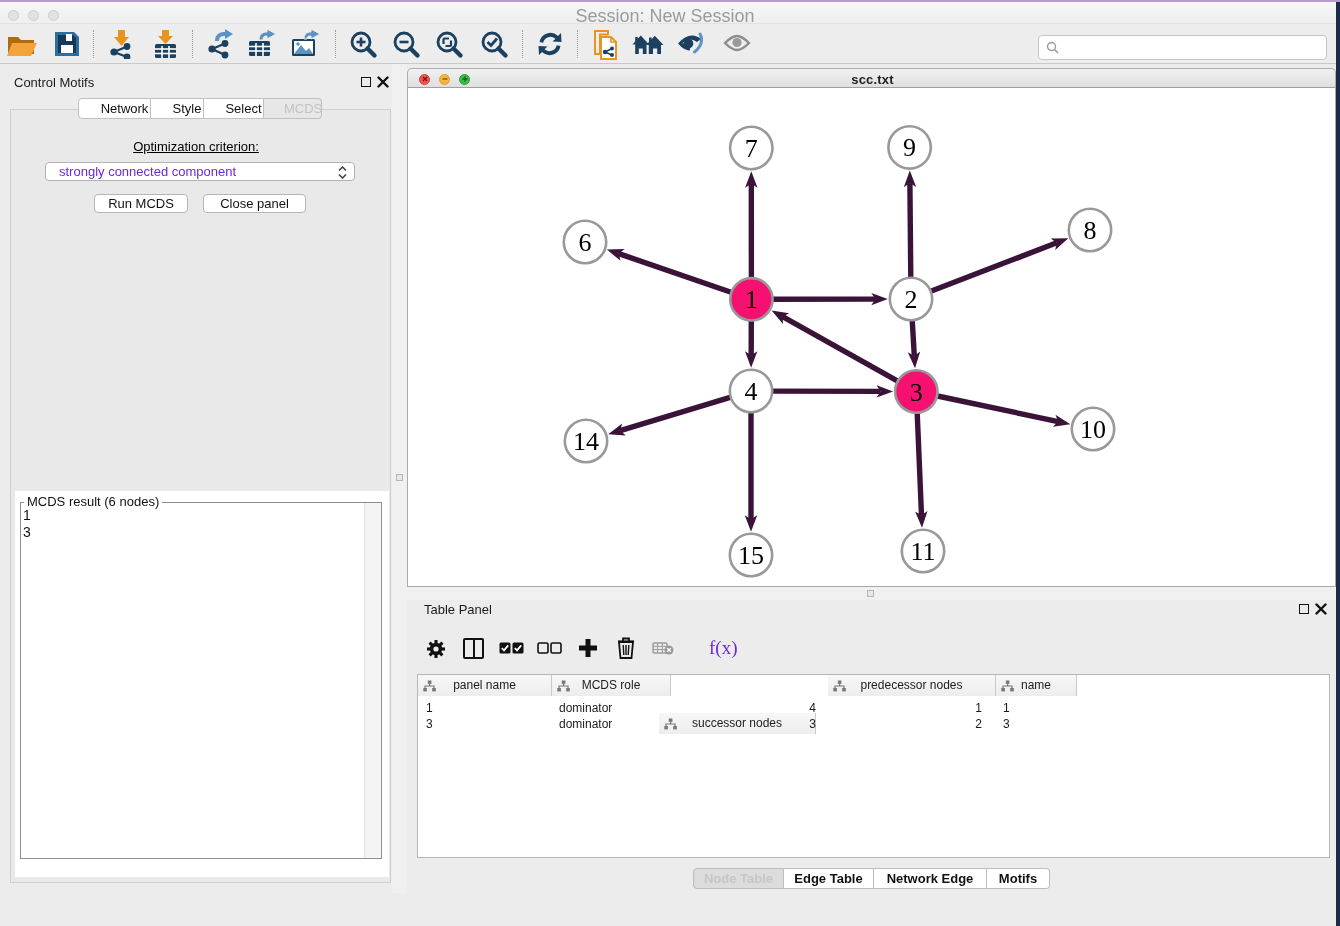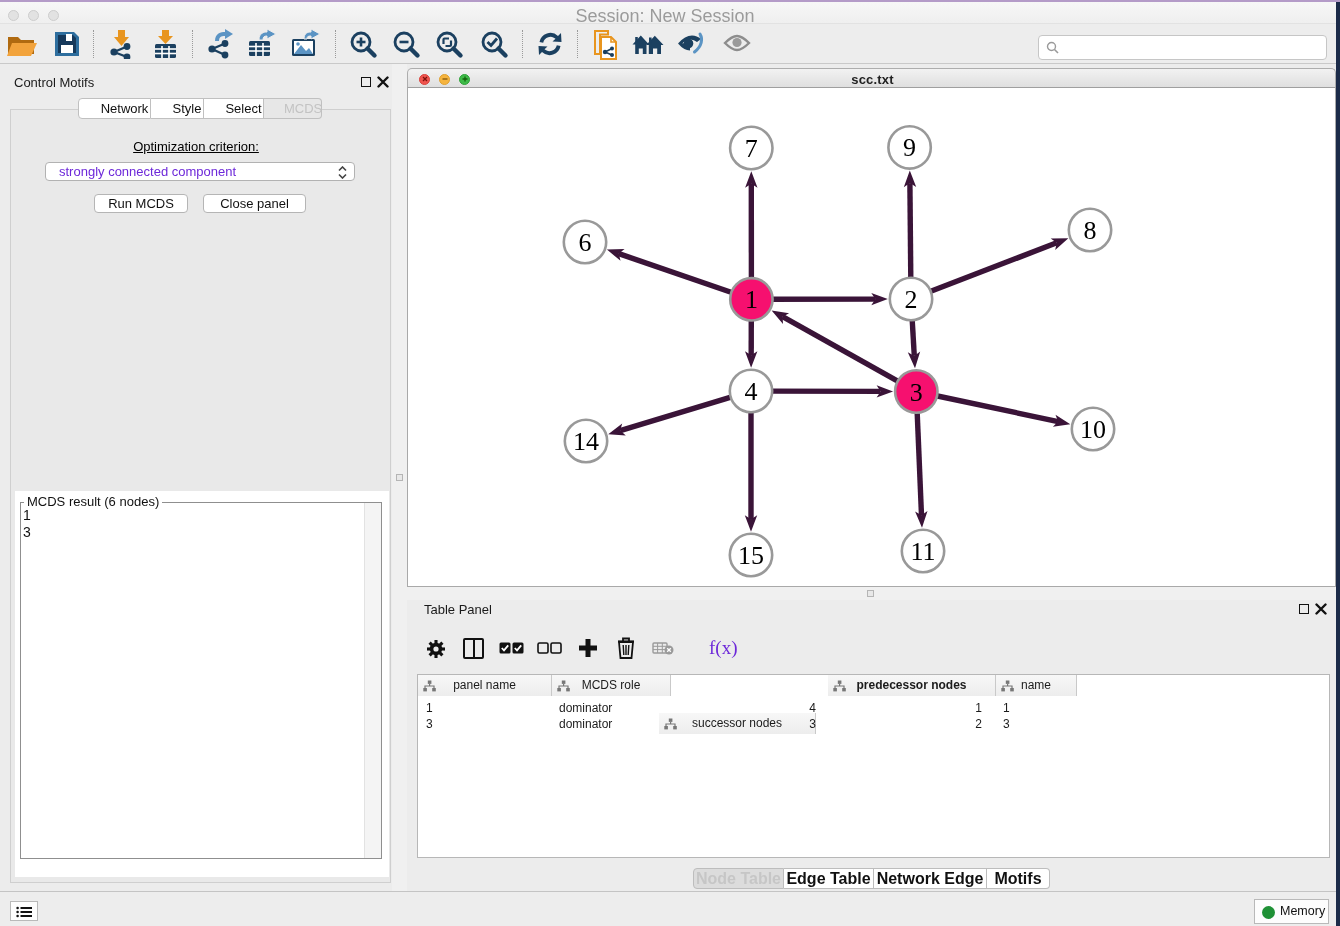--- a/index.html
+++ b/index.html
@@ -10,21 +10,21 @@
 .toolbar{position:absolute;left:0;top:21px;width:1336px;height:41px;background:#ededed;border-bottom:1px solid #c9c9c9;border-top:1px solid #e2e2e2;}
 .sep{position:absolute;top:6px;height:28px;width:0;border-left:1px dotted #9a9a9a;}
 .ticon{position:absolute;top:5px;}
 .cpanel{position:absolute;left:0;top:62px;width:392px;height:829px;background:#ececec;}
 .tabseg{position:absolute;top:34px;height:21px;border:1px solid #c0c0c0;background:#fff;font-size:13px;color:#111;text-align:center;line-height:19px;padding-left:20px;}
 .netwin{position:absolute;left:407px;top:66px;width:929px;height:673px;}
 .nettitle{position:absolute;left:0;top:0;width:929px;height:20px;background:linear-gradient(#f2f2f2,#dfdfdf);border:1px solid #adadad;border-bottom:1px solid #9f9f9f;border-radius:5px 5px 0 0;}
 .light{position:absolute;top:4.5px;width:11px;height:11px;border-radius:50%;}
 .canvas{position:absolute;left:0;top:20px;width:929px;height:499px;background:#fff;border-left:1px solid #a9a9a9;border-right:1px solid #a9a9a9;border-bottom:1px solid #a9a9a9;}
 .tpanel{position:absolute;left:407px;top:598px;width:929px;height:293px;background:#ececec;}
-.btab{position:absolute;top:268px;height:21px;border:1px solid #bdbdbd;background:#fff;font-size:16px;color:#111;text-align:center;line-height:19px;font-weight:bold;}
+.btab{position:absolute;top:268px;height:21px;border:1px solid #bdbdbd;background:#fff;font-size:13px;color:#111;text-align:center;line-height:19px;font-weight:bold;}
 .statusbar{position:absolute;left:0;top:889px;width:1336px;height:35px;background:#ededed;border-top:1px solid #c4c4c4;}
 .hcell{position:absolute;top:75px;height:21px;border-right:1px solid #c9c9c9;background:linear-gradient(#f7f7f7,#ededed);font-size:12px;color:#1b1b1b;}
 .hlab{position:absolute;top:3px;width:100%;text-align:center;}
 .rowtxt{position:absolute;font-size:12px;color:#1b1b1b;}
 </style></head><body>
 <div style="position:absolute;left:0;top:0;width:1340px;height:2px;background:#b49bc8;"></div>
 <div style="position:absolute;left:1336px;top:0;width:4px;height:2px;background:#b49bc8;"></div>
 <div class="win">
 <div class="titlebar">
 <div class="tl" style="left:8px;"></div>
@@ -330,21 +330,21 @@
       </div>
       <div class="hcell" style="left:252px;width:157px;margin-top:38px;">
         <svg style="position:absolute;left:5px;top:4.5px;" width="13" height="12" viewBox="0 0 13 12">
           <rect x="4.8" y="0.5" width="3.6" height="3.4" fill="#777"></rect>
           <path d="M6.6,4 L6.6,6 M2,8 L2,6 L11,6 L11,8" stroke="#777" stroke-width="1.2" fill="none"></path>
           <rect x="0.3" y="8" width="3.6" height="3.4" fill="#777"></rect>
           <rect x="9.2" y="8" width="3.6" height="3.4" fill="#777"></rect>
         </svg>
         <div class="hlab">successor nodes</div>
       </div>
-      <div class="hcell" style="left:421px;width:168px;font-weight:bold;">
+      <div class="hcell" style="left:421px;width:168px;">
         <svg style="position:absolute;left:5px;top:4.5px;" width="13" height="12" viewBox="0 0 13 12">
           <rect x="4.8" y="0.5" width="3.6" height="3.4" fill="#777"></rect>
           <path d="M6.6,4 L6.6,6 M2,8 L2,6 L11,6 L11,8" stroke="#777" stroke-width="1.2" fill="none"></path>
           <rect x="0.3" y="8" width="3.6" height="3.4" fill="#777"></rect>
           <rect x="9.2" y="8" width="3.6" height="3.4" fill="#777"></rect>
         </svg>
         <div class="hlab">predecessor nodes</div>
       </div>
       <div class="hcell" style="left:589px;width:81px;">
         <svg style="position:absolute;left:5px;top:4.5px;" width="13" height="12" viewBox="0 0 13 12">
@@ -363,33 +363,13 @@
       <div class="rowtxt" style="left:19px;top:117px;">3</div>
       <div class="rowtxt" style="left:152px;top:117px;">dominator</div>
       <div class="rowtxt" style="left:253px;width:156px;top:117px;text-align:right;">3</div>
       <div class="rowtxt" style="left:410px;width:165px;top:117px;text-align:right;">2</div>
       <div class="rowtxt" style="left:596px;top:117px;">3</div>
       <div class="btab" style="left:286px;width:91px;border-radius:4px 0 0 4px;background:#dcdcdc;color:#c6c6c6;">Node Table</div>
       <div class="btab" style="left:377px;width:90px;border-left:none;">Edge Table</div>
       <div class="btab" style="left:467px;width:113px;border-left:none;">Network Edge</div>
       <div class="btab" style="left:580px;width:63px;border-left:none;border-radius:0 4px 4px 0;">Motifs</div>
     </div>
-<div class="statusbar">
-<div style="position:absolute;left:10px;top:9px;width:28px;height:20px;background:#fdfdfd;border:1px solid #b9b9b9;">
-<svg style="position:absolute;left:5px;top:3.5px;" width="17" height="12" viewBox="0 0 17 12">
-<g fill="#111">
-            <circle cx="1.6" cy="2" r="1.3"></circle>
-            <circle cx="1.6" cy="6" r="1.3"></circle>
-            <circle cx="1.6" cy="10" r="1.3"></circle>
-          </g>
-<g stroke="#111" stroke-width="2">
-            <line x1="4.5" y1="2" x2="16" y2="2"></line>
-            <line x1="4.5" y1="6" x2="16" y2="6"></line>
-            <line x1="4.5" y1="10" x2="16" y2="10"></line>
-          </g>
-        </svg>
-</div>
-<div style="position:absolute;left:1254px;top:7px;width:75px;height:25px;background:#fdfdfd;border:1px solid #b9b9b9;">
-<div style="position:absolute;left:7px;top:5.5px;width:13px;height:13px;border-radius:50%;background:#1f9136;"></div>
-<div style="position:absolute;left:25px;top:4px;font-size:12.5px;color:#111;">Memory</div>
-</div>
-</div>
 </div>
 
 </body></html>

